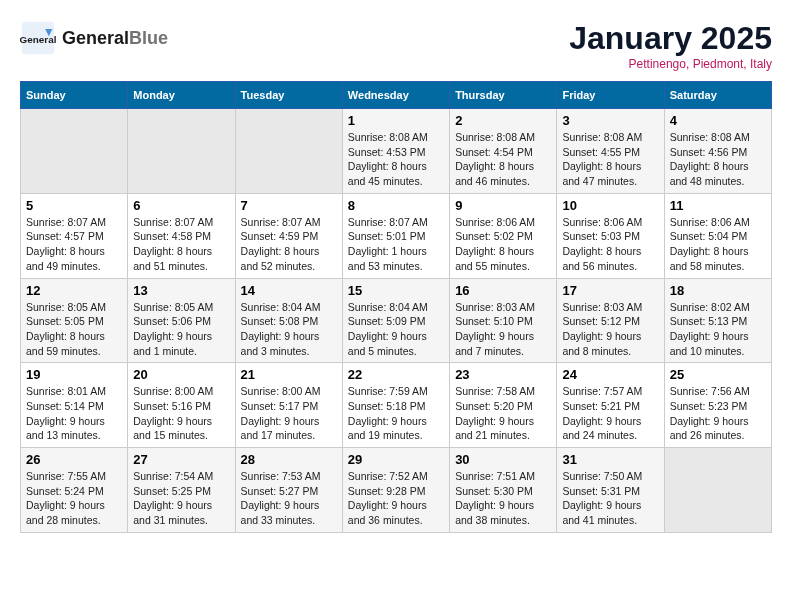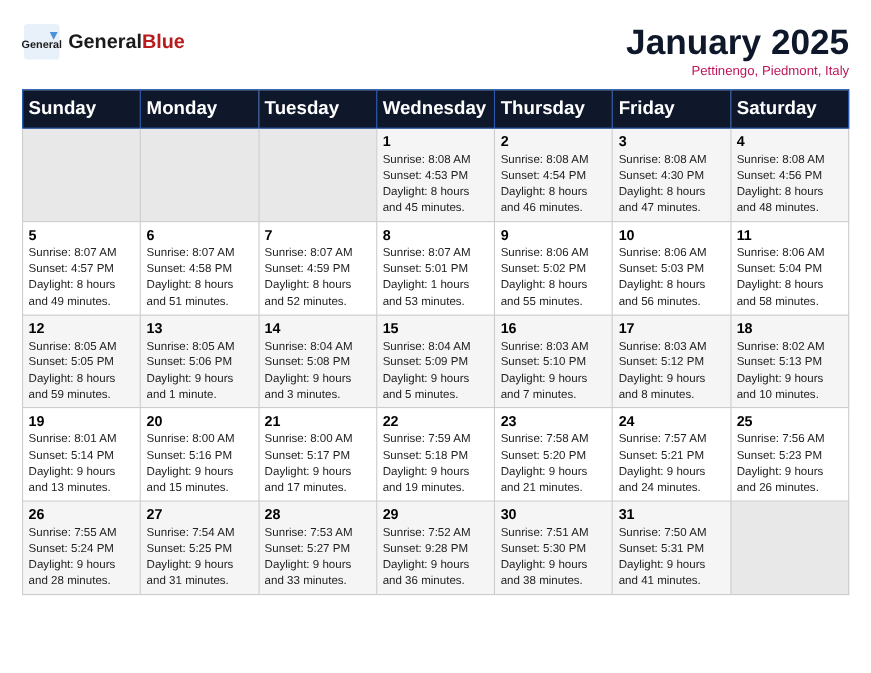--- a/index.html
+++ b/index.html
@@ -36,25 +36,25 @@
     .location {
       font-size: 12px;
       color: #be185d;
     }
     table {
       width: 100%;
       border-collapse: collapse;
       font-size: 11px;
     }
     thead tr th {
-      background-color: #0f172a;
+      background-color: #0369a1;
       color: #fff;
       padding: 7px 5px;
       text-align: left;
-      font-size: 17px;
+      font-size: 11px;
       font-weight: bold;
       border: 1px solid #2a5ab0;
     }
     tbody tr td {
       border: 1px solid #ccc;
       vertical-align: top;
       padding: 4px 5px;
       width: 107px;
       min-height: 80px;
       height: 80px;
@@ -86,21 +86,21 @@
 
 <div class="header">
   <div class="logo">
     <svg class="logo-icon" viewBox="0 0 40 40">
       <rect x="2" y="2" width="36" height="36" rx="4" fill="#e8f0fa"></rect>
       <text x="20" y="26" text-anchor="middle" font-size="11" font-weight="bold" fill="#1a1a1a">General</text>
       <polygon points="28,10 36,10 32,18" fill="#4a90d9"></polygon>
     </svg>
     <div>
       <div style="font-size:18px;font-weight:bold;color:#1a1a1a;">
-        <span style="color:#1a1a1a;">General</span><span style="color:#b91c1c;">Blue</span>
+        <span style="color:#1a1a1a;">General</span><span style="color:#737373;">Blue</span>
       </div>
     </div>
   </div>
   <div class="title-block">
     <div class="month-title">January 2025</div>
     <div class="location">Pettinengo, Piedmont, Italy</div>
   </div>
 </div>
 
 <table>
@@ -133,21 +133,21 @@
           <div class="day-info">
             <span>Sunrise: 8:08 AM</span><br>
             <span>Sunset: 4:54 PM</span><br>
             <span>Daylight: 8 hours and 46 minutes.</span>
           </div>
         </td>
         <td>
           <span class="day-num">3</span>
           <div class="day-info">
             <span>Sunrise: 8:08 AM</span><br>
-            <span>Sunset: 4:30 PM</span><br>
+            <span>Sunset: 4:55 PM</span><br>
             <span>Daylight: 8 hours and 47 minutes.</span>
           </div>
         </td>
         <td>
           <span class="day-num">4</span>
           <div class="day-info">
             <span>Sunrise: 8:08 AM</span><br>
             <span>Sunset: 4:56 PM</span><br>
             <span>Daylight: 8 hours and 48 minutes.</span>
           </div>

